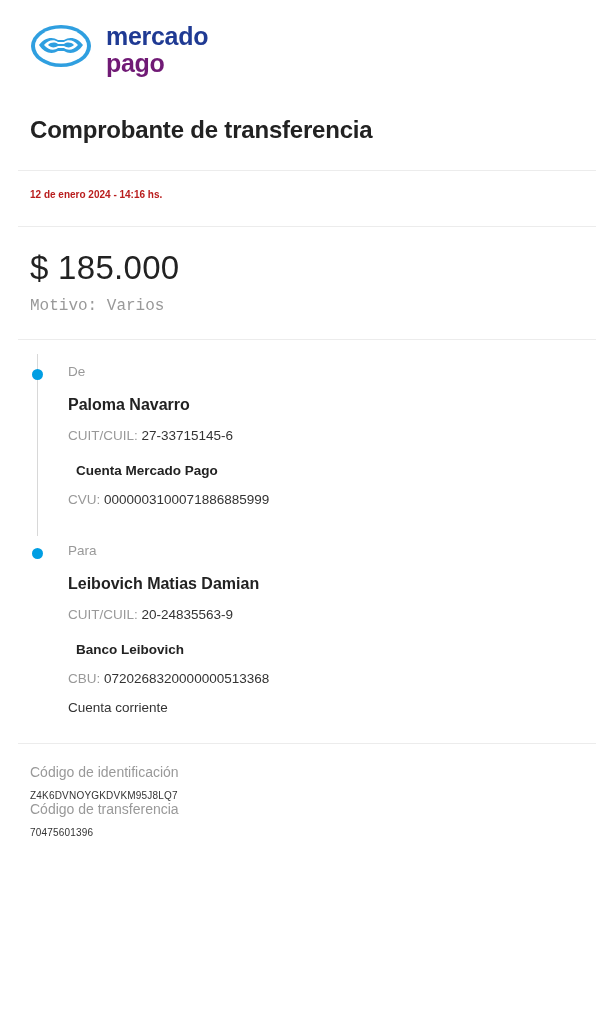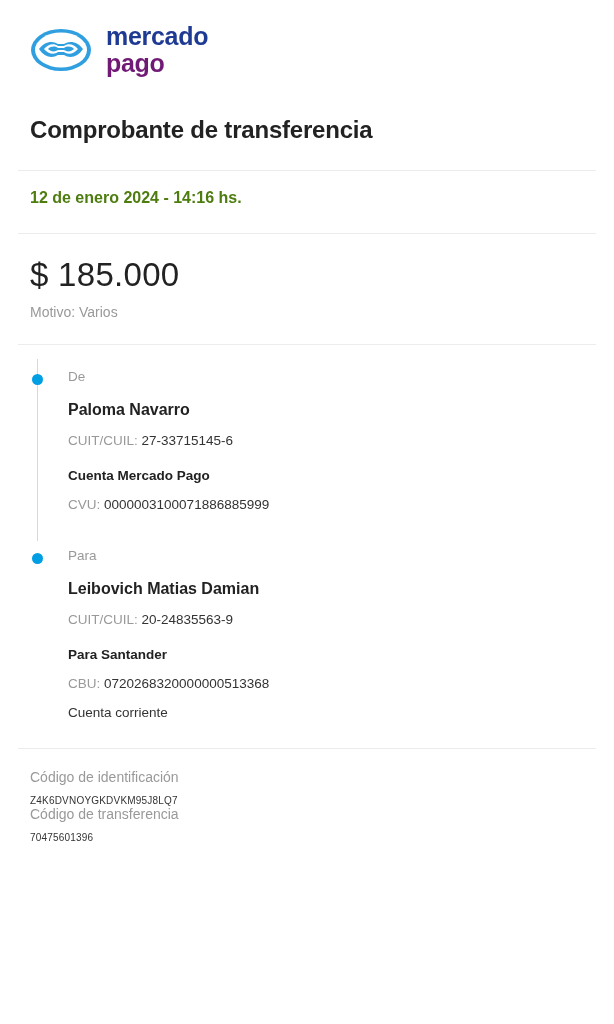--- a/index.html
+++ b/index.html
@@ -17,21 +17,20 @@
   .page {
     width: 614px;
     min-height: 1024px;
     box-sizing: border-box;
     background: #ffffff;
     position: relative;
   }
   .logo-wrap {
     padding: 22px 30px 0 30px;
     display: flex;
-    align-items: center;
     gap: 14px;
     height: 78px;
     box-sizing: border-box;
   }
   .logo-mark {
     width: 62px;
     height: 48px;
     flex: 0 0 auto;
   }
   .logo-text {
@@ -60,37 +59,38 @@
     color: #222222;
     letter-spacing: -0.2px;
   }
   .rule {
     height: 1px;
     background: #ececec;
     margin: 26px 18px 0 18px;
   }
   .datetime {
     padding: 18px 30px 0 30px;
-    font-size: 16px;
-    font-weight: bold;
-    color: #4d7c0f;
+    font-size: 10px;
+    font-weight: bold;
+    color: #b91c1c;
   }
   .amount-block {
     padding: 22px 30px 0 30px;
   }
   .amount {
     font-size: 33px;
     font-weight: 300;
     color: #222222;
     letter-spacing: 0.3px;
   }
   .motive {
-    font-size: 14px;
+    font-size: 16px;
     color: #999999;
     margin-top: 10px;
+    font-family: Liberation Mono, monospace;
   }
   .parties {
     padding: 0 30px 0 30px;
     position: relative;
   }
   .party {
     position: relative;
     padding-left: 38px;
   }
   .party .dot {
@@ -127,20 +127,21 @@
     color: #999999;
   }
   .field .v {
     color: #333333;
   }
   .bank {
     margin-top: 20px;
     font-size: 13.5px;
     font-weight: bold;
     color: #222222;
+    margin-left: 8px;
   }
   .acct-type {
     margin-top: 14px;
     font-size: 13.5px;
     color: #333333;
   }
   .codes {
     padding: 20px 30px 0 30px;
   }
   .code-label {
@@ -216,21 +217,21 @@
     </div>
 
     <div class="party" style="margin-top:36px">
       <span class="dot"></span>
       <div class="party-label">Para</div>
       <div class="party-name">Leibovich Matias Damian</div>
       <div class="field">
         <span class="k">CUIT/CUIL:</span>
         <span class="v">20-24835563-9</span>
       </div>
-      <div class="bank">Para Santander</div>
+      <div class="bank">Banco Leibovich</div>
       <div class="field">
         <span class="k">CBU:</span>
         <span class="v">0720268320000000513368</span>
       </div>
       <div class="acct-type">Cuenta corriente</div>
     </div>
   </div>
 
   <div class="rule" style="margin-top:28px"></div>
 

